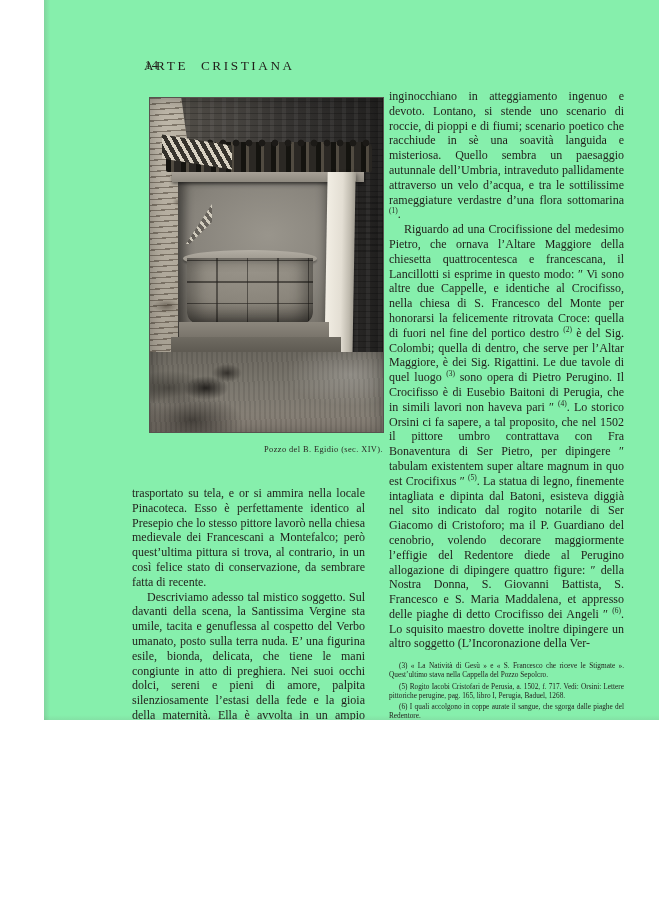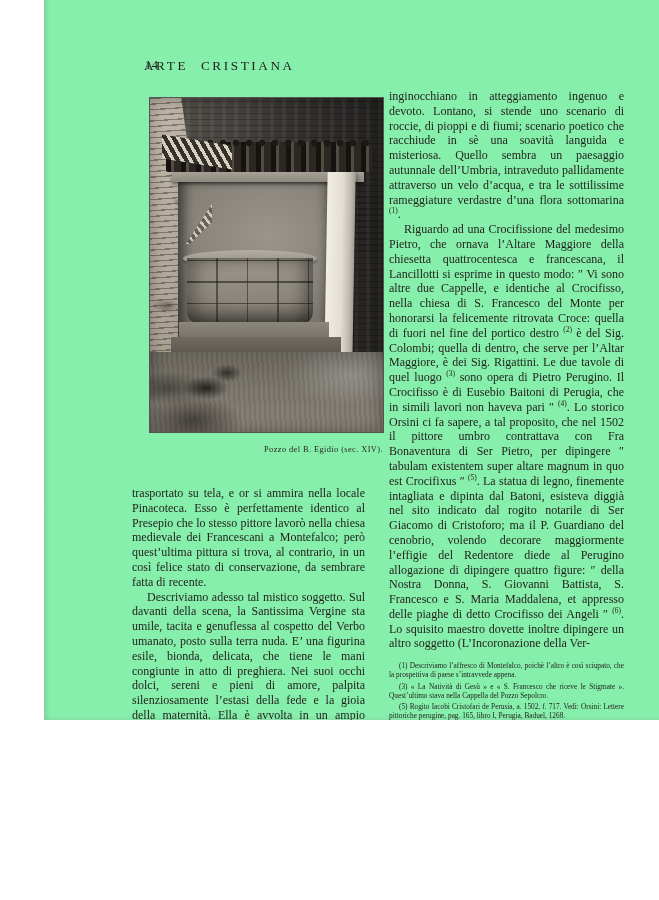--- a/index.html
+++ b/index.html
@@ -135,21 +135,20 @@
       <p><span>trasportato su tela, e or si ammira nella locale Pinacoteca. Esso è perfettamente identico al </span><span class="it">Presepio</span><span> che lo stesso pittore lavorò nella chiesa medievale dei Francescani a Montefalco; però quest’ultima pittura si trova, al contrario, in un così felice stato di conservazione, da sembrare fatta di recente.</span></p>
       <p class="indent"><span>Descriviamo adesso tal mistico soggetto. Sul davanti della scena, la Santissima Vergine sta umile, tacita e genuflessa al cospetto del Verbo umanato, posto sulla terra nuda. E’ una figurina esile, bionda, delicata, che tiene le mani congiunte in atto di preghiera. Nei suoi occhi dolci, sereni e pieni di amore, palpita silenziosamente l’estasi della fede e la gioia della maternità. Ella è avvolta in un ampio mantello color celeste, orlato di di due fasce viola-scuro: così, come da un ridente lembo di cielo, tu perciò vedi emergere una bellezza femminile, tutta profumata di sogno mistico, e lievemente bagnata d’oro. Attorno al Divino Infante, alcuni pastori si</span></p>
     </div>
 
   <div class="col col-right">
     <div>
         <p><span>inginocchiano in atteggiamento ingenuo e devoto. Lontano, si stende uno scenario di roccie, di pioppi e di fiumi; scenario poetico che racchiude in sè una soavità languida e misteriosa. Quello sembra un paesaggio autunnale dell’Umbria, intraveduto pallidamente attraverso un velo d’acqua, e tra le sottilissime rameggiature verdastre d’una flora sottomarina </span><sup>(1)</sup><span>.</span></p>
         <p class="indent"><span>Riguardo ad una </span><span class="it">Crocifissione</span><span> del medesimo Pietro, che ornava l’Altare Maggiore della chiesetta quattrocentesca e francescana, il Lancillotti si esprime in questo modo: ″ Vi sono altre due Cappelle, e identiche al Crocifisso, nella chiesa di S. Francesco del Monte per honorarsi la felicemente ritrovata Croce: </span><span class="it">quella di fuori nel fine del portico destro </span><sup class="it">(2)</sup><span class="it"> è del Sig. Colombi; quella di dentro, che serve per l’Altar Maggiore, è dei Sig. Rigattini. Le due tavole di quel luogo </span><sup class="it">(3)</sup><span class="it"> sono opera di Pietro Perugino. Il Crocifisso è di Eusebio Baitoni di Perugia, che in simili lavori non haveva pari ″ </span><sup>(4)</sup><span>. Lo storico Orsini ci fa sapere, a tal proposito, che nel 1502 il pittore umbro contrattava con Fra Bonaventura di Ser Pietro, per dipingere ″ </span><span class="it">tabulam existentem super altare magnum in quo est Crocifixus</span><span> ″ </span><sup>(5)</sup><span>. La statua di legno, finemente intagliata e dipinta dal Batoni, esisteva diggià nel sito indicato dal rogito notarile di Ser Giacomo di Cristoforo; ma il P. Guardiano del cenobrio, volendo decorare maggiormente l’effigie del Redentore diede al Perugino allogazione di dipingere quattro figure: ″ </span><span class="it">della Nostra Donna, S. Giovanni Battista, S. Francesco e S. Maria Maddalena, et appresso delle piaghe di detto Crocifisso dei Angeli</span><span> ″ </span><sup>(6)</sup><span>. Lo squisito maestro dovette inoltre dipingere un altro soggetto (</span><span class="it">L’Incoronazione della Ver-</span></p>
       </div>
     <div class="footnotes">
-        <p class="indent"><span>(1) Descriviamo l’affresco di Montefalco, poichè l’altro è così sciupato, che la prospettiva di paese s’intravvede appena.</span></p>
         <p class="indent"><span>(3) « La Natività di Gesù » e « S. Francesco che riceve le Stigmate ». Quest’ultimo stava nella Cappella del </span><span class="it">Pozzo Sepolcro</span><span>.</span></p>
         <p class="indent"><span>(5) Rogito </span><span class="it">Iacobi Cristofari de Perusia</span><span>, a. 1502, f. 717. Vedi: Orsini: </span><span class="it">Lettere pittoriche perugine</span><span>, pag. 165, libro I, Perugia, Baduel, 1268.</span></p>
         <p class="indent"><span>(6) I quali accolgono in coppe aurate il sangue, che sgorga dalle piaghe del Redentore.</span></p>
       </div>
   </div>
 
   <div class="speck"></div>
 </div>
 
 </body></html>

